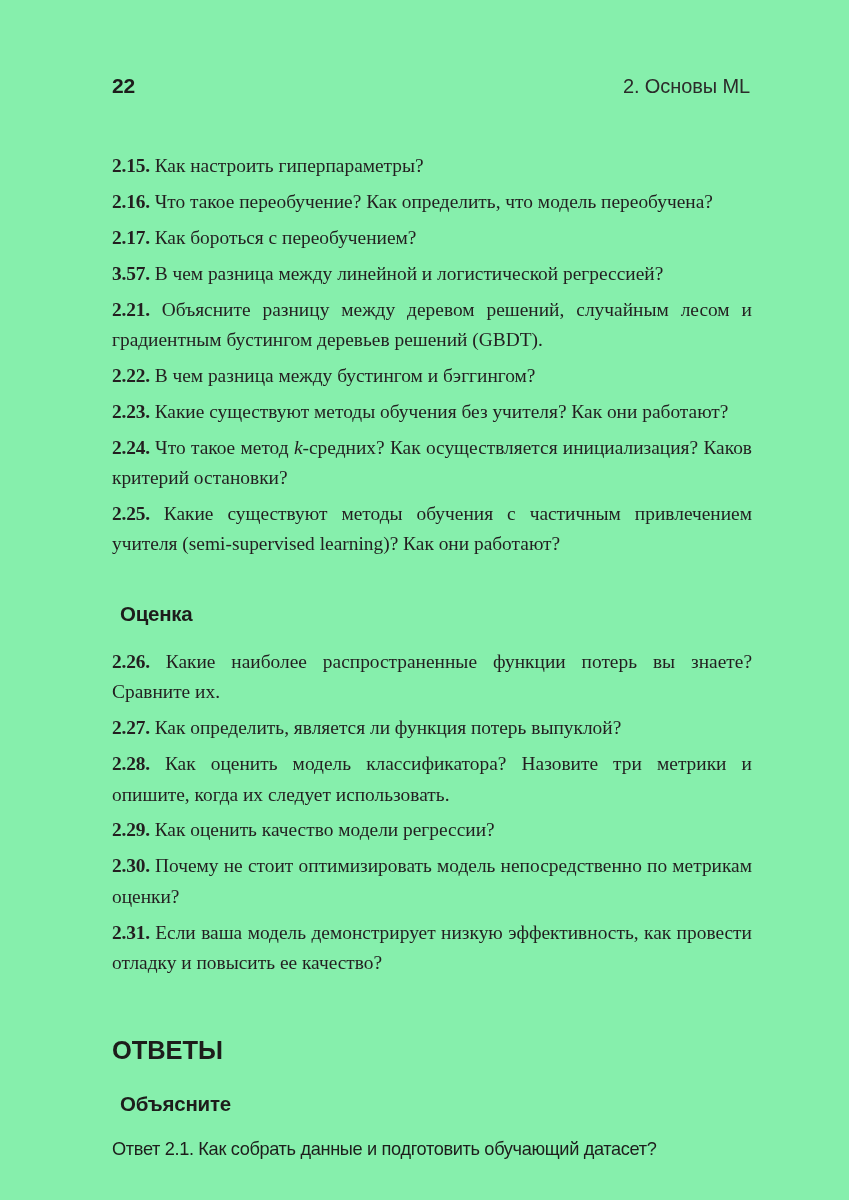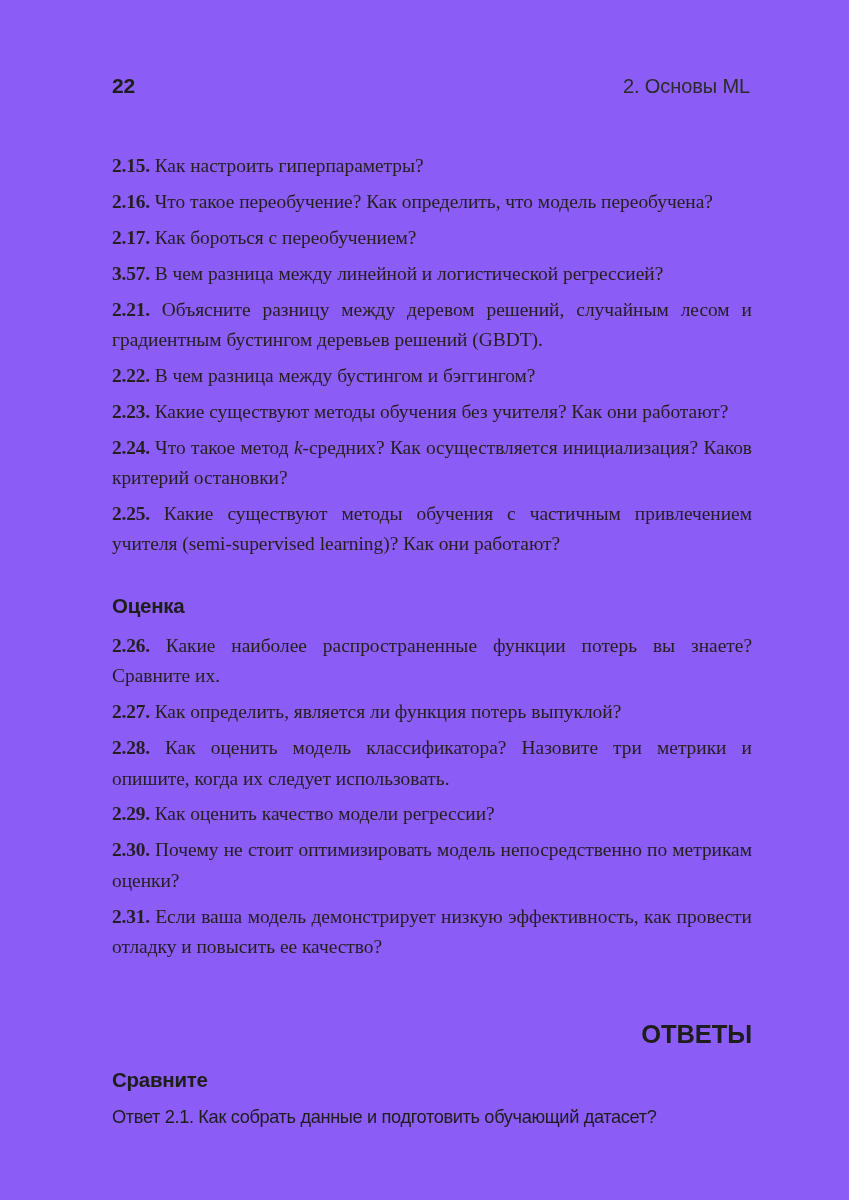--- a/index.html
+++ b/index.html
@@ -4,21 +4,21 @@
 <style>
   html, body {
     margin: 0;
     padding: 0;
     background: #ffffff;
   }
   .page {
     position: relative;
     width: 849px;
     height: 1200px;
-    background: #8b5cf6;
+    background: #86efac;
     overflow: hidden;
     box-sizing: border-box;
   }
 
   
   .running-head {
     position: absolute;
     left: 112px;
     right: 99px;
     top: 74px;
@@ -68,30 +68,29 @@
   }
   .q-item .it { font-style: italic; }
 
   
   .h-section {
     font-family: "Liberation Sans", sans-serif;
     font-weight: bold;
     font-size: 20.5px;
     color: #1d1d1b;
     letter-spacing: -0.25px;
-    margin: 0;
+    margin: 8px;
   }
   .h-big {
     font-family: "Liberation Sans", sans-serif;
     font-weight: bold;
     font-size: 25.5px;
     color: #1d1d1b;
     letter-spacing: -0.1px;
     margin: 0;
-    text-align: right;
   }
   .h-answer {
     font-family: "Liberation Sans", sans-serif;
     font-weight: normal;
     font-size: 18.2px;
     color: #1d1d1b;
     letter-spacing: -0.35px;
     margin: 0;
   }
 
@@ -205,21 +204,21 @@
       </p>
 
     </div>
 
     <div class="gap-before-otvety"></div>
 
     <h1 class="h-big">ОТВЕТЫ</h1>
 
     <div class="gap-after-otvety"></div>
 
-    <h2 class="h-section">Сравните</h2>
+    <h2 class="h-section">Объясните</h2>
 
     <div class="gap-after-datasety"></div>
 
     <h3 class="h-answer">Ответ 2.1. Как собрать данные и подготовить обучающий датасет?</h3>
 
     <div class="gap-after-answer"></div>
 
   </div>
 </div>
 

